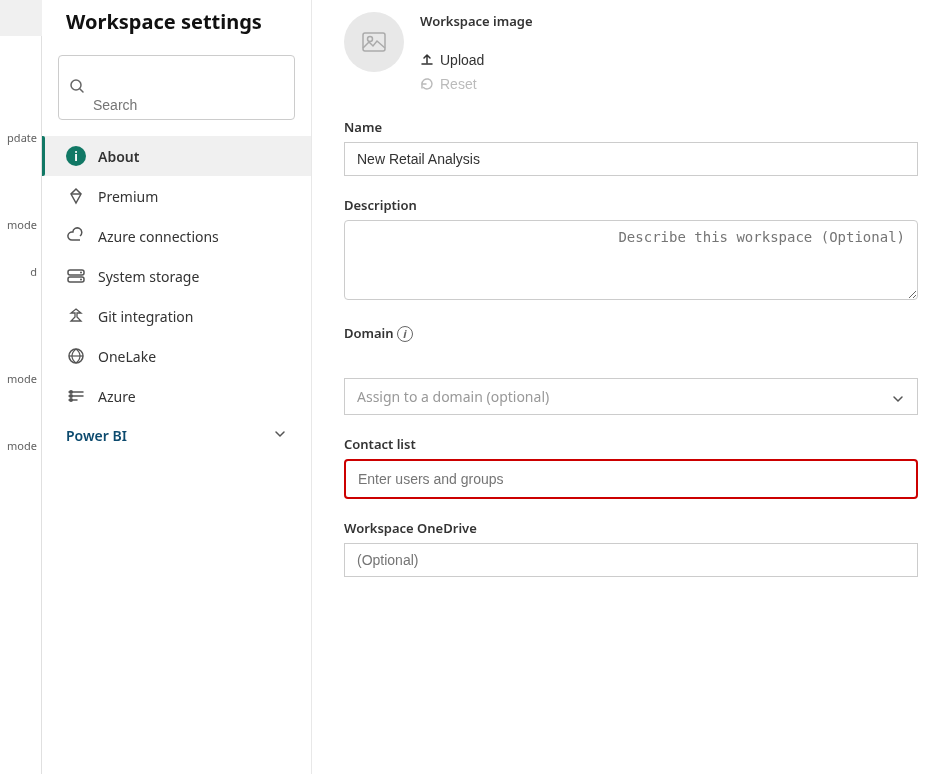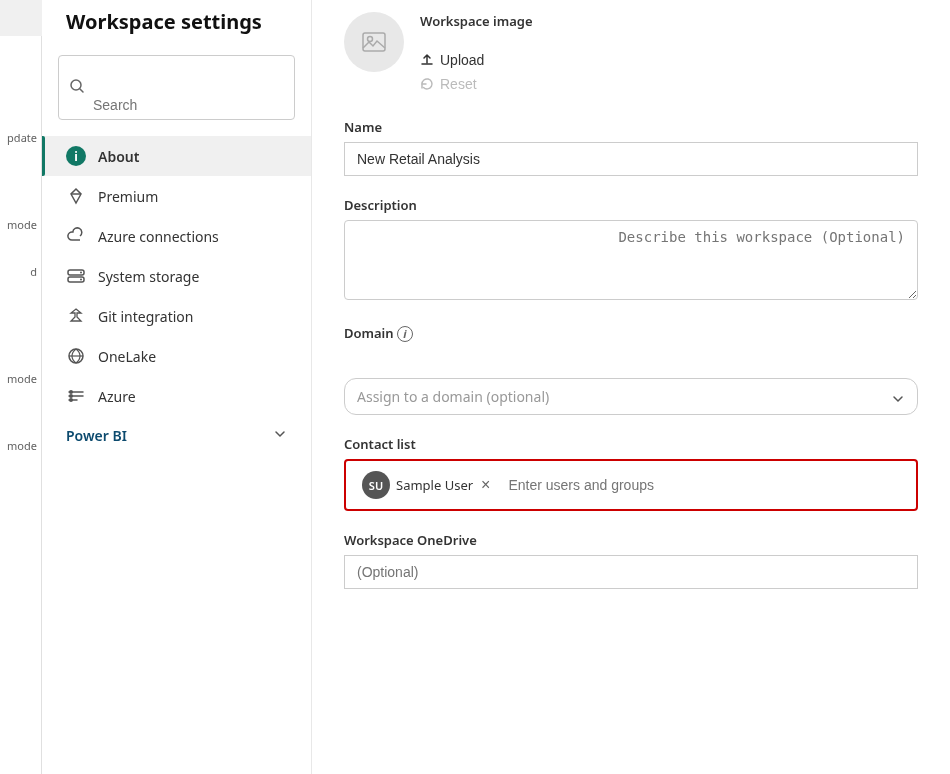--- a/index.html
+++ b/index.html
@@ -214,21 +214,21 @@
       outline: none;
       background: #fff;
       resize: vertical;
       min-height: 80px;
       text-align: right;
     }
 
     .domain-select {
       width: 100%;
       border: 1px solid #ccc;
-      border-radius: 12px;
+      border-radius: 0;
       padding: 8px 12px;
       font-size: 14px;
       color: #999;
       background: #fff;
       display: flex;
       align-items: flex-end;
       justify-content: space-between;
       cursor: pointer;
       margin-top: 36px;
     }
@@ -480,25 +480,20 @@
         <span>Assign to a domain (optional)</span>
         <svg width="14" height="14" viewBox="0 0 14 14" fill="none">
           <path d="M3 5L7 9L11 5" stroke="#555" stroke-width="1.5" stroke-linecap="round"></path>
         </svg>
       </div>
     </div>
 
     <div class="contact-list-section">
       <div class="field-label">Contact list</div>
       <div class="contact-list-box">
-        <div class="contact-chip">
-          <div class="contact-avatar">SU</div>
-          <span class="contact-name">Sample User</span>
-          <button class="contact-remove">×</button>
-        </div>
         <input type="text" class="contact-input" placeholder="Enter users and groups" style="">
       </div>
     </div>
 
     <div class="field-group">
       <div class="field-label">Workspace OneDrive</div>
       <input type="text" class="text-input" style="color: rgb(153, 153, 153);" placeholder="(Optional)">
     </div>
 
   </div>

